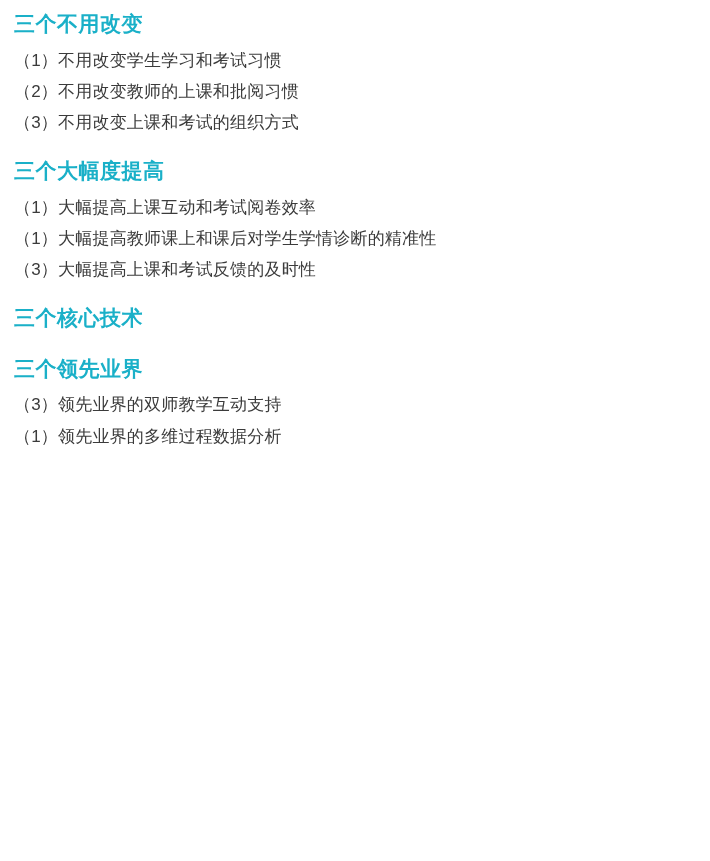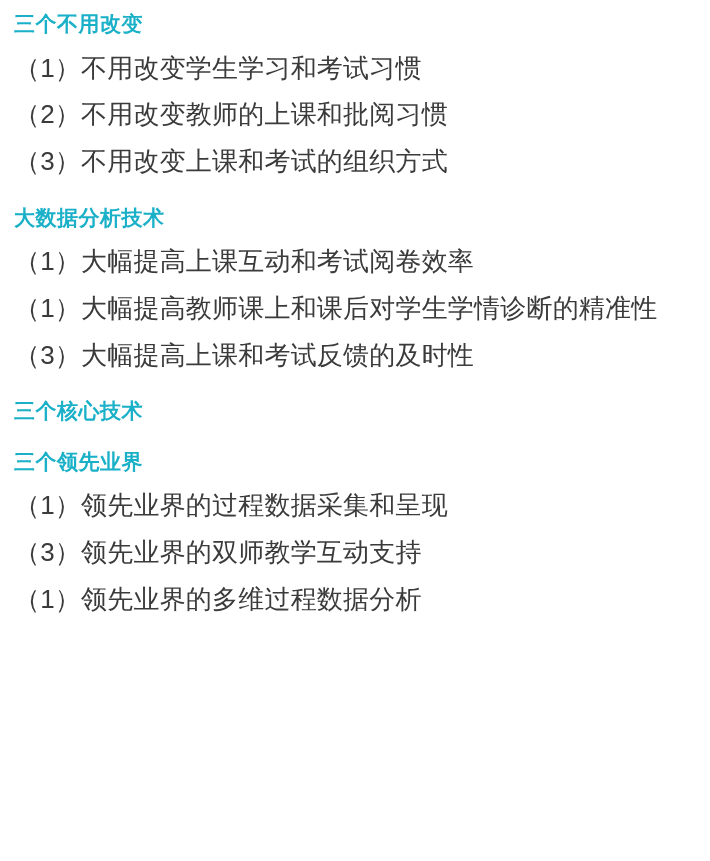--- a/index.html
+++ b/index.html
@@ -30,21 +30,21 @@
     margin: 0 0 6px 0;
     line-height: 1.5;
   }
   .section-items {
     margin: 0;
     padding: 0;
     list-style: none;
   }
   .item {
     color: #3b3b3b;
-    font-size: 26px;
+    font-size: 17px;
     line-height: 1.72;
     margin: 0 0 2px 0;
     letter-spacing: 0.2px;
   }
   .spacer-s1 { height: 14px; }
   .spacer-s2 { height: 14px; }
   .spacer-s3 { height: 13px; }
 </style>
 </head>
 <body>
@@ -56,38 +56,37 @@
     <ul class="section-items">
       <li class="item">（1）不用改变学生学习和考试习惯</li>
       <li class="item">（2）不用改变教师的上课和批阅习惯</li>
       <li class="item">（3）不用改变上课和考试的组织方式</li>
     </ul>
   </div>
 
   <div class="spacer-s1"></div>
 
   <div class="section">
-    <h2 class="section-heading">大数据分析技术</h2>
+    <h2 class="section-heading">三个大幅度提高</h2>
     <ul class="section-items">
       <li class="item">（1）大幅提高上课互动和考试阅卷效率</li>
       <li class="item">（1）大幅提高教师课上和课后对学生学情诊断的精准性</li>
       <li class="item">（3）大幅提高上课和考试反馈的及时性</li>
     </ul>
   </div>
 
   <div class="spacer-s2"></div>
 
   <div class="section">
     <h2 class="section-heading">三个核心技术</h2>
   </div>
 
   <div class="spacer-s3"></div>
 
   <div class="section">
     <h2 class="section-heading">三个领先业界</h2>
     <ul class="section-items">
-      <li class="item">（1）领先业界的过程数据采集和呈现</li>
       <li class="item">（3）领先业界的双师教学互动支持</li>
       <li class="item">（1）领先业界的多维过程数据分析</li>
     </ul>
   </div>
 
 </div>
 
 </body></html>

